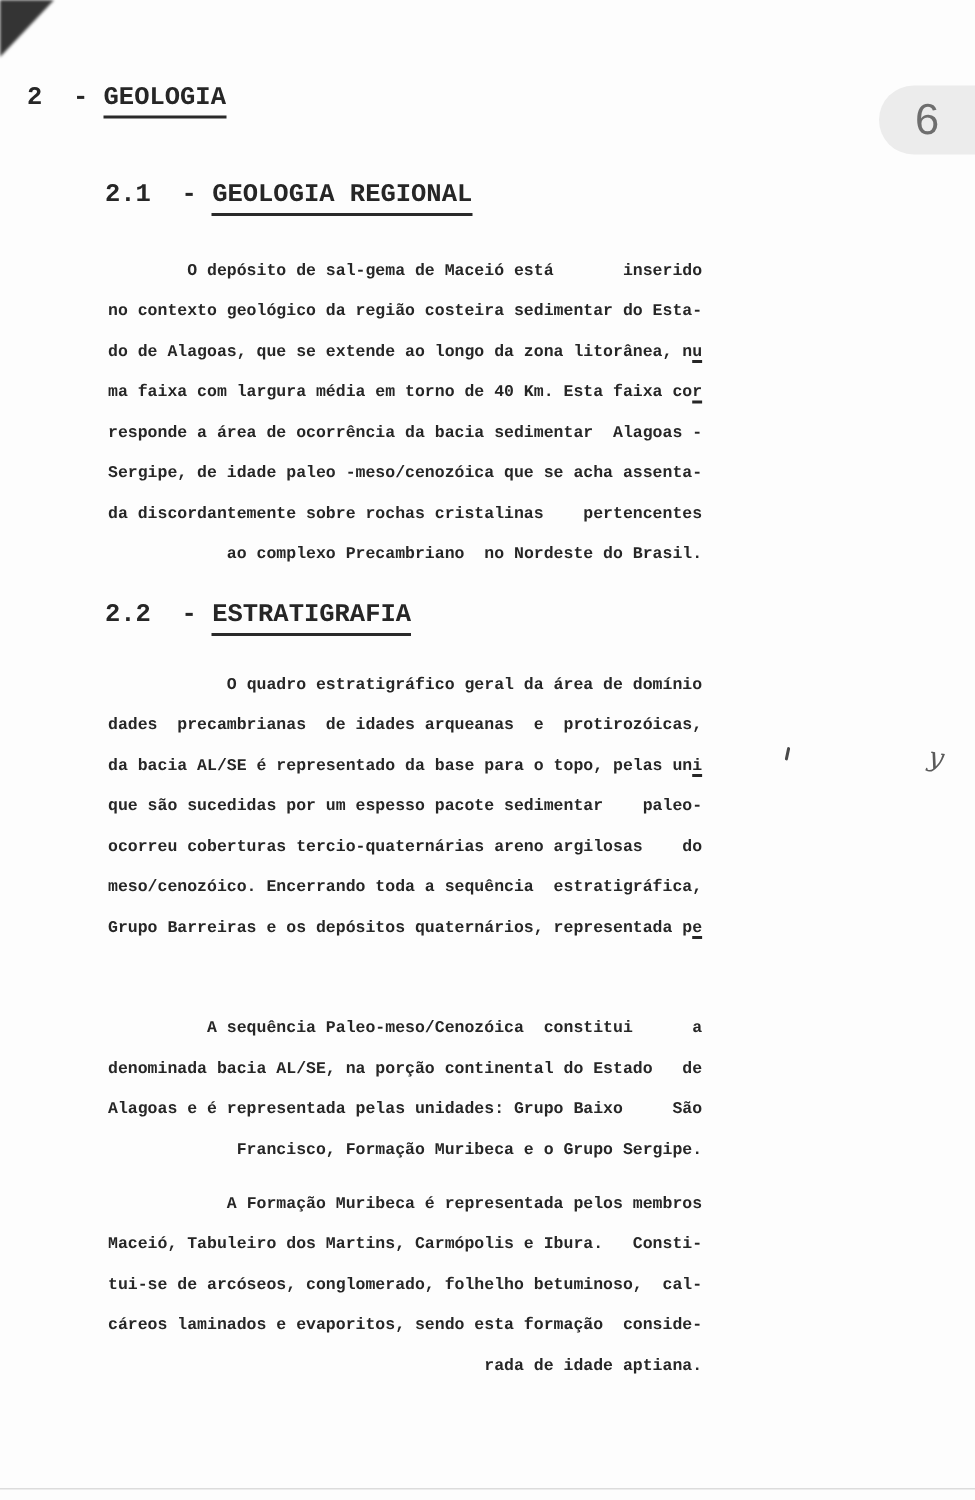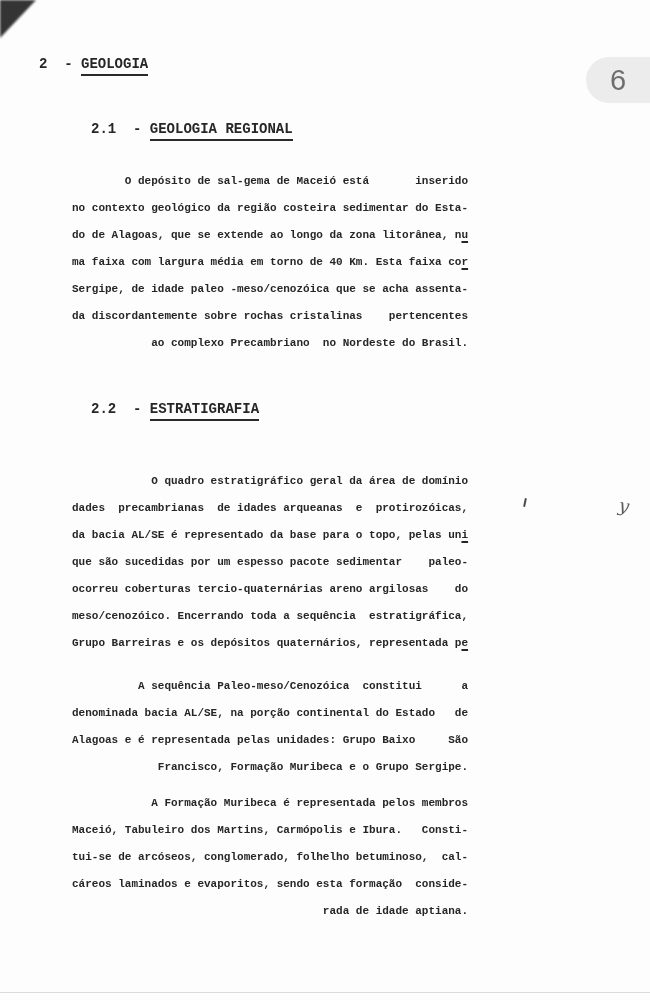--- a/index.html
+++ b/index.html
@@ -24,29 +24,29 @@
     position:absolute;top:57px;right:0;width:64px;height:46px;
     background:#ececec;border-radius:23px 0 0 23px;
     display:flex;align-items:center;justify-content:center;
   }
   .badge span{
     font-family:"Liberation Sans",sans-serif;
     font-size:29px;color:#6e6e6e;line-height:1;
   }
 
   
-  .tw{font-size:14px;font-weight:600;white-space:pre;letter-spacing:0;margin-left:21px;}
+  .tw{font-size:17px;font-weight:600;white-space:pre;letter-spacing:0;}
   .hdr{position:absolute;left:18px;top:56px;}
   .sec{position:absolute;left:70px;}
   .s1{top:121px}
   .s2{top:401px}
   .hu{border-bottom:2px solid #2a2a2a;padding-bottom:2px;}
 
   .para{position:absolute;left:72px;}
-  .p0{top:168px}.p1{top:468px}.p2{top:673px}.p3{top:790px}
+  .p0{top:168px}.p1{top:444px}.p2{top:673px}.p3{top:790px}
   .line{white-space:pre;font-size:11px;font-weight:600;line-height:27px;text-align:right;}
   .cu{text-decoration:underline;text-decoration-thickness:2px;text-underline-offset:3px;}
 
   
   .ymark{
     position:absolute;left:619px;top:495px;
     font-family:"DejaVu Serif",serif;font-style:italic;
     font-size:18px;color:#5a5a5a;transform:rotate(10deg);
   }
   .tick{
@@ -67,20 +67,21 @@
 
   <div class="hdr tw"><span>2  - </span><span class="hu">GEOLOGIA</span></div>
 
   <div class="sec s1 tw"><span>2.1  - </span><span class="hu">GEOLOGIA REGIONAL</span></div>
 
   <div class="para p0">
       <div class="line"><span>        O depósito de sal-gema de Maceió está       inserido</span></div>
       <div class="line"><span>no contexto geológico da região costeira sedimentar do Esta-</span></div>
       <div class="line"><span>do de Alagoas, que se extende ao longo da zona litorânea, n</span><span class="cu">u</span></div>
       <div class="line"><span>ma faixa com largura média em torno de 40 Km. Esta faixa co</span><span class="cu">r</span></div>
+      <div class="line"><span>responde a área de ocorrência da bacia sedimentar  Alagoas -</span></div>
       <div class="line"><span>Sergipe, de idade paleo -meso/cenozóica que se acha assenta-</span></div>
       <div class="line"><span>da discordantemente sobre rochas cristalinas    pertencentes</span></div>
       <div class="line"><span>ao complexo Precambriano  no Nordeste do Brasil.</span></div>
     </div>
 
   <div class="sec s2 tw"><span>2.2  - </span><span class="hu">ESTRATIGRAFIA</span></div>
 
   <div class="para p1">
       <div class="line"><span>        O quadro estratigráfico geral da área de domínio</span></div>
       <div class="line"><span>dades  precambrianas  de idades arqueanas  e  protirozóicas,</span></div>

